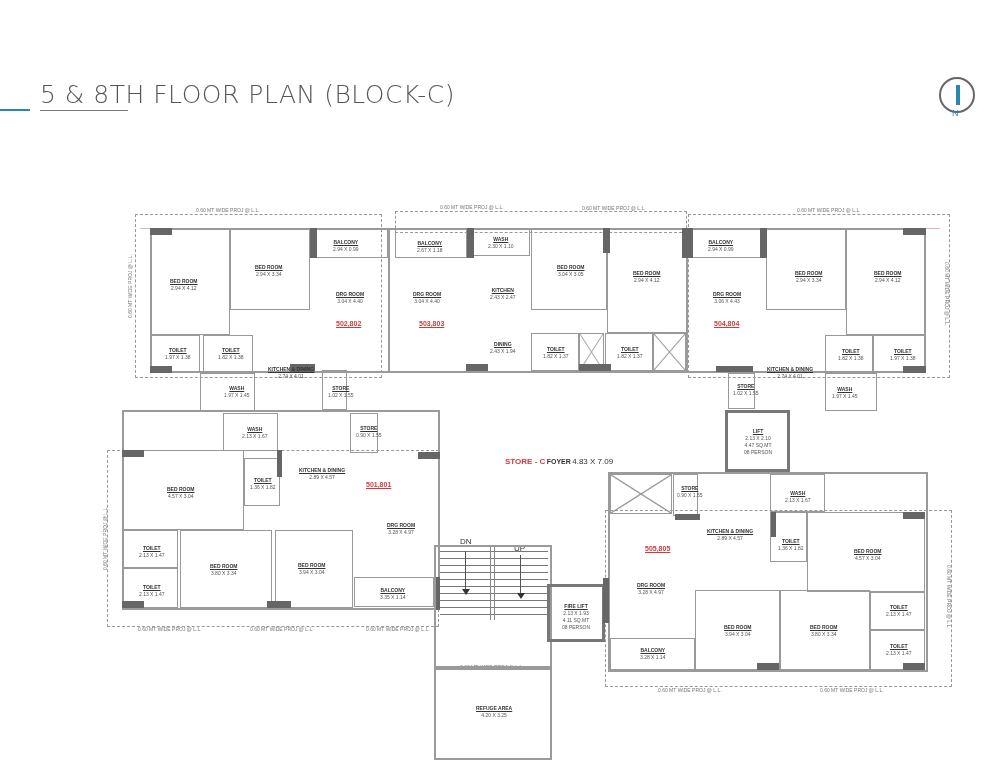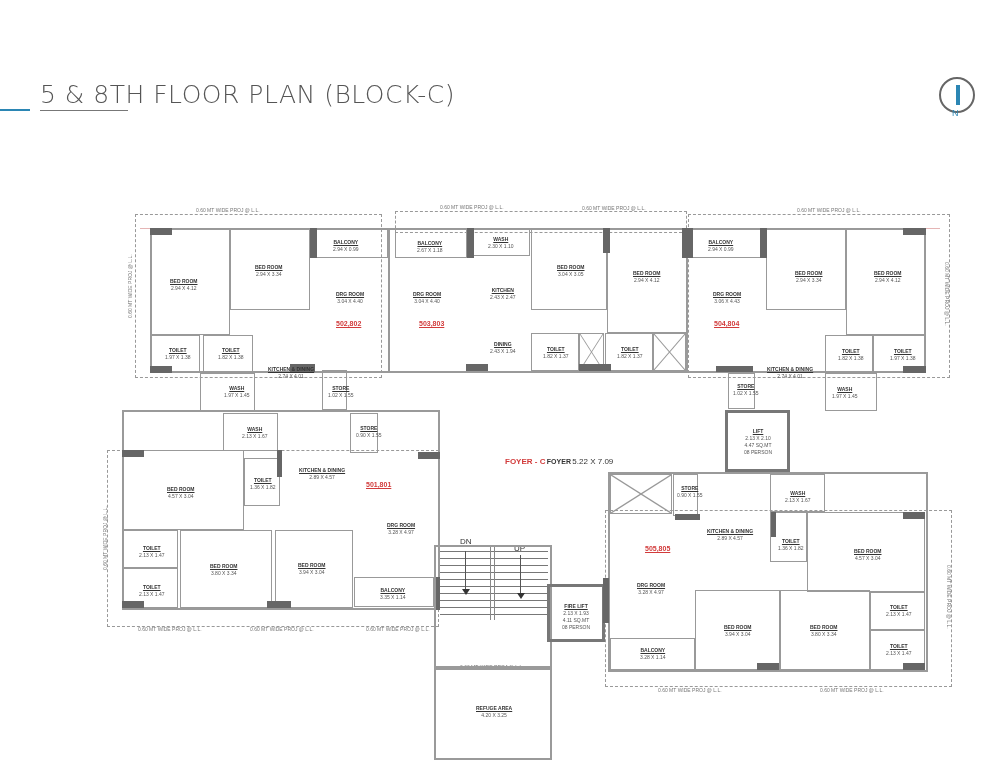--- a/index.html
+++ b/index.html
@@ -298,23 +298,23 @@
       <span class="n">BED ROOM</span>
       <span class="d">3.94 X 3.04</span>
     </div>
   <div class="lbl" style="left:380px;top:587px;">
       <span class="n">BALCONY</span>
       <span class="d">3.35 X 1.14</span>
     </div>
   <div class="unit" style="left:366px;top:481px;">501,801</div>
 
   <div class="lbl foyer" style="left:505px;top:458px;">
-    <span class="block">FOYER - C</span>
+    <span class="block">STORE - C</span>
     <span class="n2">FOYER</span>
-    <span class="d2">5.22 X 7.09</span>
+    <span class="d2">4.83 X 7.09</span>
   </div>
 
   <div class="stairs" style="left:440px;top:545px;width:108px;height:75px;">
     <div class="stair-line" style="left:0;top:6px;width:108px;"></div>
     <div class="stair-line" style="left:0;top:13px;width:108px;"></div>
     <div class="stair-line" style="left:0;top:20px;width:108px;"></div>
     <div class="stair-line" style="left:0;top:27px;width:108px;"></div>
     <div class="stair-line" style="left:0;top:34px;width:108px;"></div>
     <div class="stair-line" style="left:0;top:41px;width:108px;"></div>
     <div class="stair-line" style="left:0;top:48px;width:108px;"></div>

